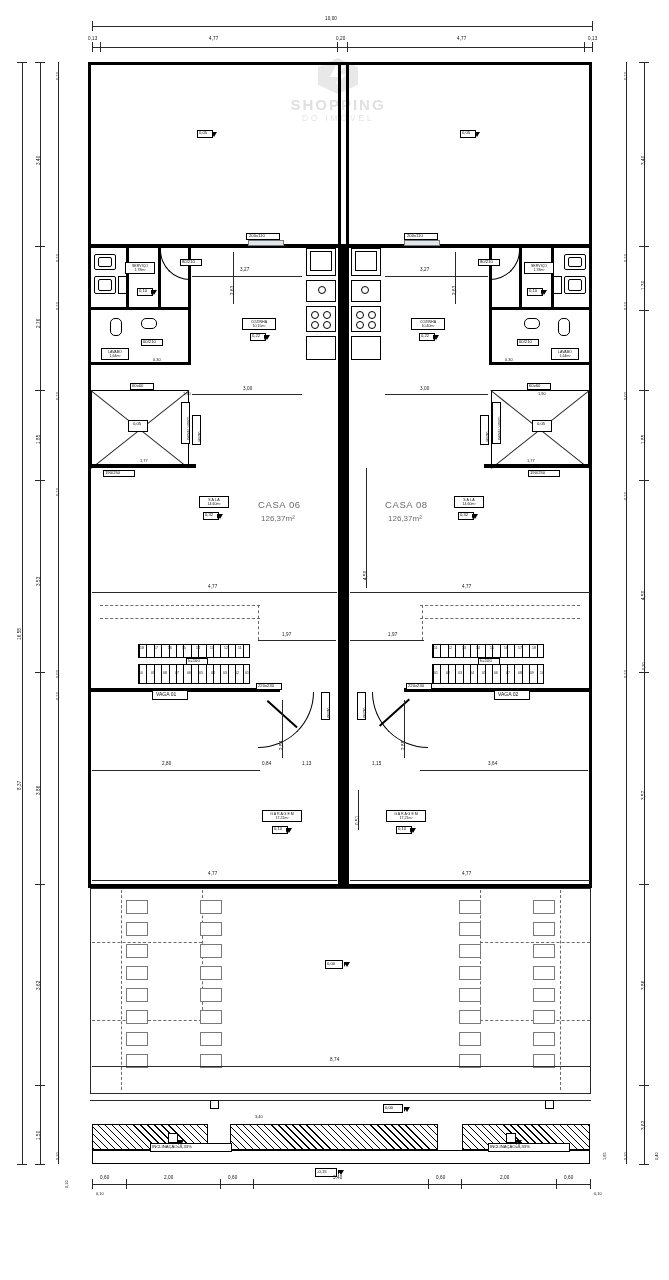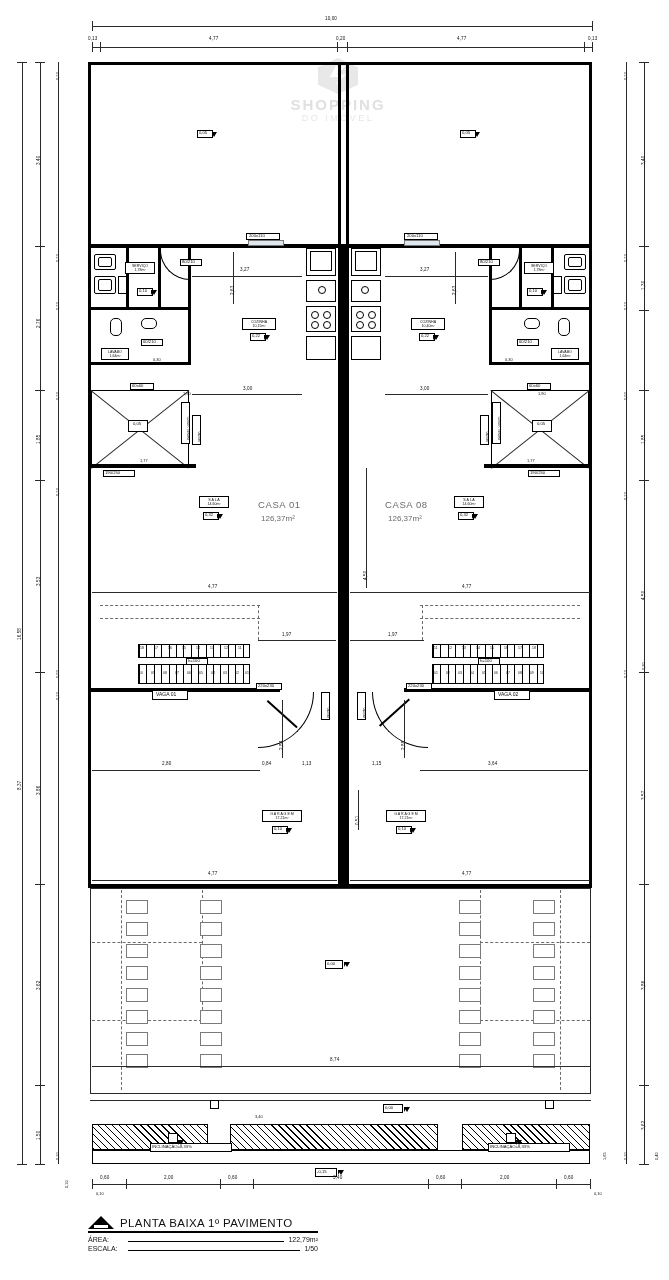--- a/index.html
+++ b/index.html
@@ -393,21 +393,21 @@
   <div class="t dimtxt-s" style="left:140px;top:459px;">1,77</div>
   <div class="t dimtxt-s" style="left:527px;top:459px;">1,77</div>
   <div class="t dimtxt-s" style="left:183px;top:392px;">1,90</div>
   <div class="t dimtxt-s" style="left:538px;top:392px;">1,90</div>
 
   <div class="wall" style="left:88px;top:464px;width:3px;height:226px;"></div>
   <div class="wall" style="left:589px;top:464px;width:3px;height:226px;"></div>
   <div class="wall" style="left:88px;top:464px;width:108px;height:4px;"></div>
   <div class="wall" style="left:484px;top:464px;width:108px;height:4px;"></div>
 
-  <div class="t t9" style="left:258px;top:500px;color:#6b6b6b;letter-spacing:.6px;">CASA 01</div>
+  <div class="t t9" style="left:258px;top:500px;color:#6b6b6b;letter-spacing:.6px;">CASA 06</div>
   <div class="t t8" style="left:261px;top:515px;color:#6b6b6b;">126,37m²</div>
   <div class="t t9" style="left:385px;top:500px;color:#6b6b6b;letter-spacing:.6px;">CASA 08</div>
   <div class="t t8" style="left:388px;top:515px;color:#6b6b6b;">126,37m²</div>
 
   <div class="tag" style="left:199px;top:496px;width:30px;height:12px;">
     <div>S A L A</div>
     <div>14,60m²</div>
   </div>
   <div class="box" style="left:203px;top:512px;width:16px;height:8px;"></div>
   <div class="t t4" style="left:205px;top:513px;">0,32</div>
@@ -650,34 +650,14 @@
   <div class="t dimtxt" style="left:436px;top:1176px;">0,60</div>
   <div class="t dimtxt" style="left:500px;top:1176px;">2,00</div>
   <div class="t dimtxt" style="left:564px;top:1176px;">0,60</div>
 
   <div class="t dimtxt-s" style="left:96px;top:1192px;">0,10</div>
   <div class="t dimtxt-s" style="left:594px;top:1192px;">0,10</div>
 
   <div class="t dimtxt-s vert" style="left:603px;top:1160px;">1,65</div>
   <div class="t dimtxt-s" style="left:255px;top:1115px;">3,40</div>
 
-  <div id="title">
-    <div style="display:flex;align-items:flex-end;gap:6px;">
-      <div style="width:26px;height:16px;position:relative;">
-        <div style="position:absolute;left:0;bottom:0;width:0;height:0;border-left:13px solid transparent;border-right:13px solid transparent;border-bottom:13px solid #000;"></div>
-        <div style="position:absolute;left:5px;bottom:0;width:16px;height:5px;background:#fff;border:1px solid #000;"></div>
-      </div>
-      <div class="t11" style="font-size:11.5px;letter-spacing:.4px;font-family:'Liberation Sans',sans-serif;">PLANTA BAIXA 1º PAVIMENTO</div>
-    </div>
-    <div class="ln h" style="position:relative;left:0;top:2px;width:230px;height:1.5px;background:#000;"></div>
-    <div class="tl-row" style="margin-top:4px;">
-      <div class="tl-label">ÁREA:</div>
-      <div class="tl-line"></div>
-      <div class="tl-val">122,79m²</div>
-    </div>
-    <div class="tl-row">
-      <div class="tl-label">ESCALA:</div>
-      <div class="tl-line"></div>
-      <div class="tl-val">1/50</div>
-    </div>
-  </div>
 
 </div>
 
 </body></html>

